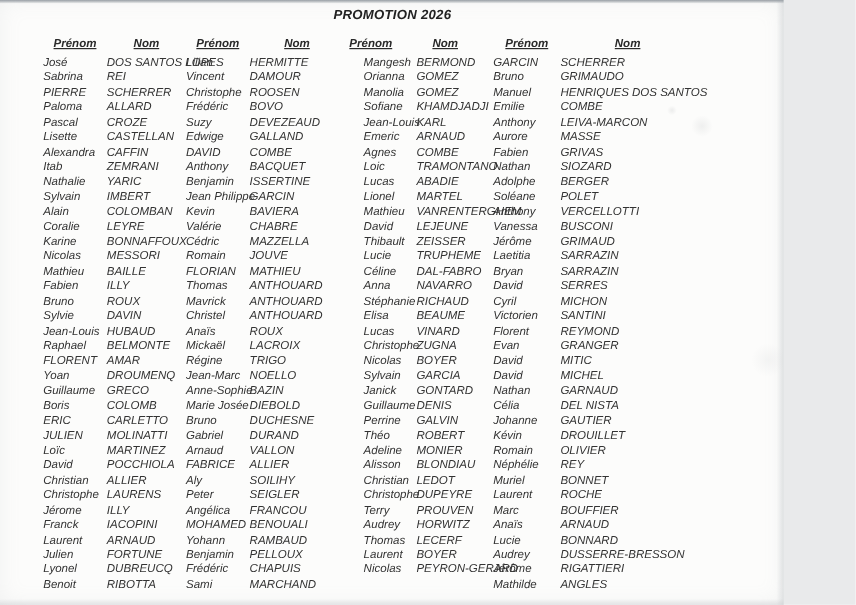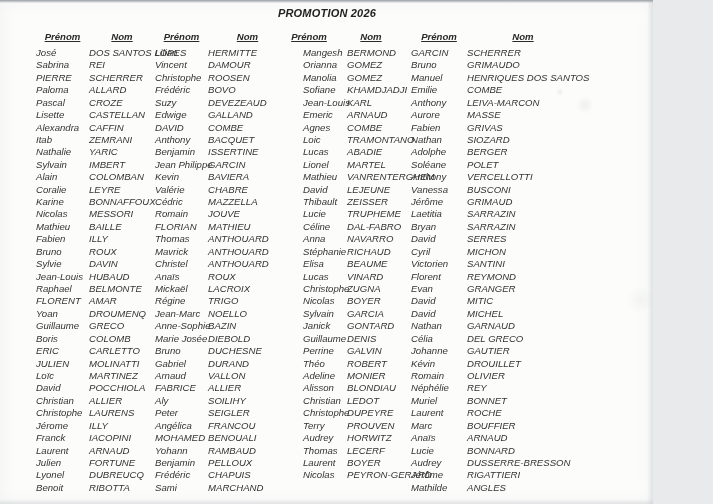--- a/index.html
+++ b/index.html
@@ -618,21 +618,21 @@
         <div class="row">
           <span class="cell prenom">David</span>
           <span class="cell nom">MICHEL</span>
         </div>
         <div class="row">
           <span class="cell prenom">Nathan</span>
           <span class="cell nom">GARNAUD</span>
         </div>
         <div class="row">
           <span class="cell prenom">Célia</span>
-          <span class="cell nom">DEL GRECO</span>
+          <span class="cell nom">DEL NISTA</span>
         </div>
         <div class="row">
           <span class="cell prenom">Johanne</span>
           <span class="cell nom">GAUTIER</span>
         </div>
         <div class="row">
           <span class="cell prenom">Kévin</span>
           <span class="cell nom">DROUILLET</span>
         </div>
         <div class="row">

